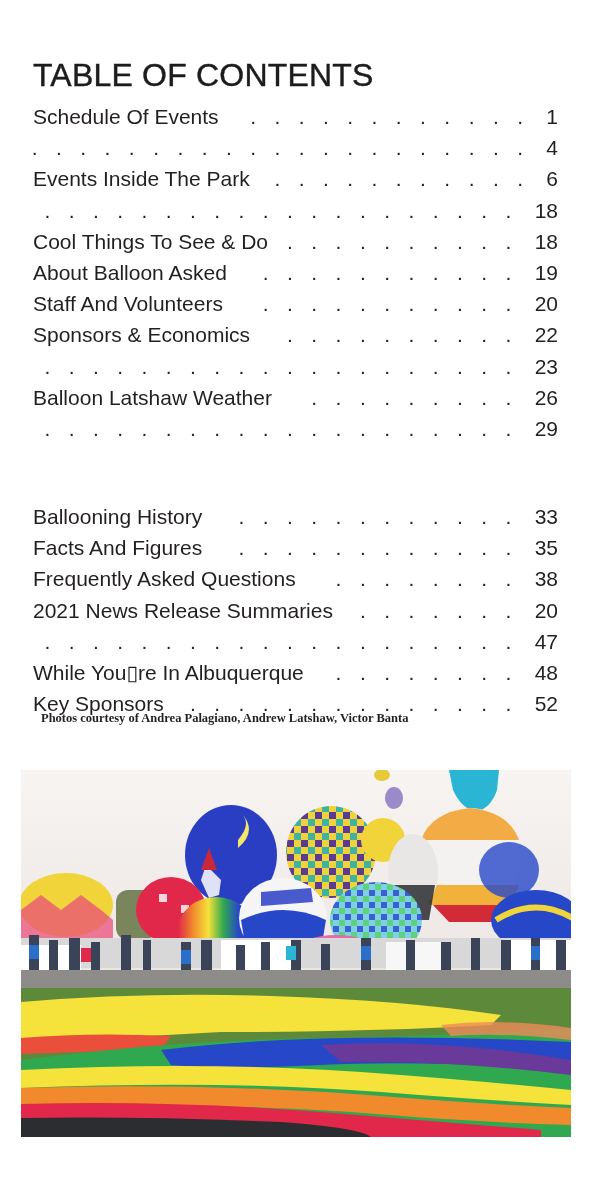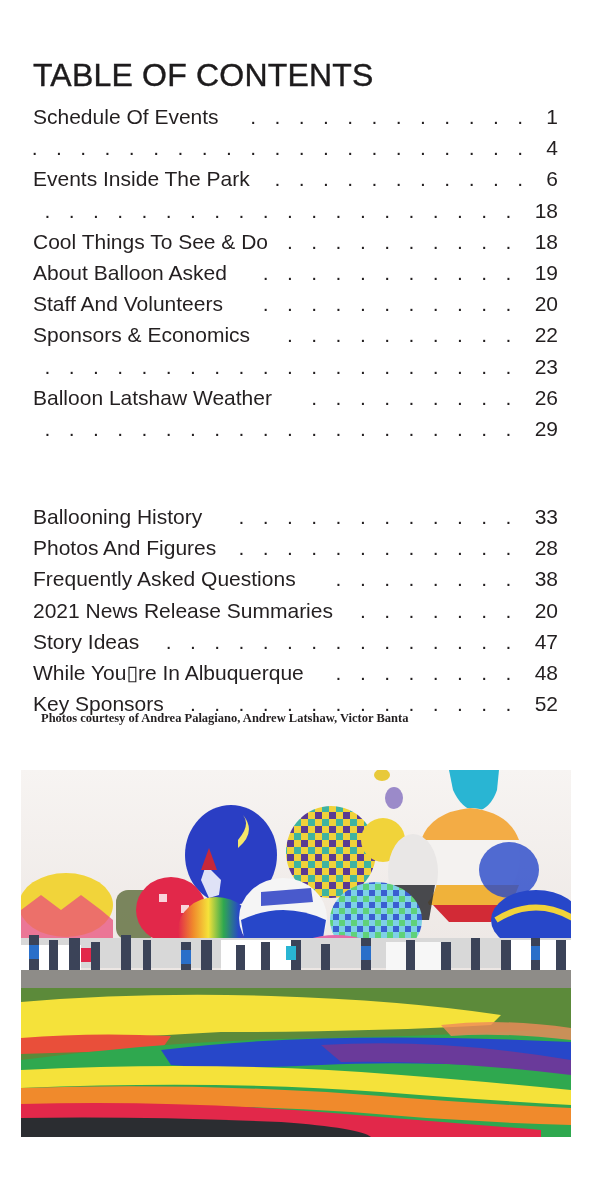--- a/index.html
+++ b/index.html
@@ -147,36 +147,35 @@
     </li>
 </ul>
 
 <ul class="toc-list group-2">
   <li class="toc-item">
       <span class="toc-label">Ballooning History</span>
       <span class="toc-leader">. . . . . . . . . . . . . . . . . . . . . . . . . . . . . . . . . . . . . . . . . . . . . . . . . . . .</span>
       <span class="toc-page">33</span>
     </li>
   <li class="toc-item">
-      <span class="toc-label">Photos And Figures</span>
-      <span class="toc-leader">. . . . . . . . . . . . . . . . . . . . . . . . . . . . . . . . . . . . . . . . . . . . . . . . . . . .</span>
-      <span class="toc-page">28</span>
+      <span class="toc-label">Facts And Figures</span>
+      <span class="toc-leader">. . . . . . . . . . . . . . . . . . . . . . . . . . . . . . . . . . . . . . . . . . . . . . . . . . . .</span>
+      <span class="toc-page">35</span>
     </li>
   <li class="toc-item">
       <span class="toc-label">Frequently Asked Questions</span>
       <span class="toc-leader">. . . . . . . . . . . . . . . . . . . . . . . . . . . . . . . . . . . . . . . . . . . . . . . . . . . .</span>
       <span class="toc-page">38</span>
     </li>
   <li class="toc-item">
       <span class="toc-label">2021 News Release Summaries</span>
       <span class="toc-leader">. . . . . . . . . . . . . . . . . . . . . . . . . . . . . . . . . . . . . . . . . . . . . . . . . . . .</span>
       <span class="toc-page">20</span>
     </li>
   <li class="toc-item">
-      <span class="toc-label">Story Ideas</span>
       <span class="toc-leader">. . . . . . . . . . . . . . . . . . . . . . . . . . . . . . . . . . . . . . . . . . . . . . . . . . . .</span>
       <span class="toc-page">47</span>
     </li>
   <li class="toc-item">
       <span class="toc-label">While You▯re In Albuquerque</span>
       <span class="toc-leader">. . . . . . . . . . . . . . . . . . . . . . . . . . . . . . . . . . . . . . . . . . . . . . . . . . . .</span>
       <span class="toc-page">48</span>
     </li>
   <li class="toc-item">
       <span class="toc-label">Key Sponsors</span>

